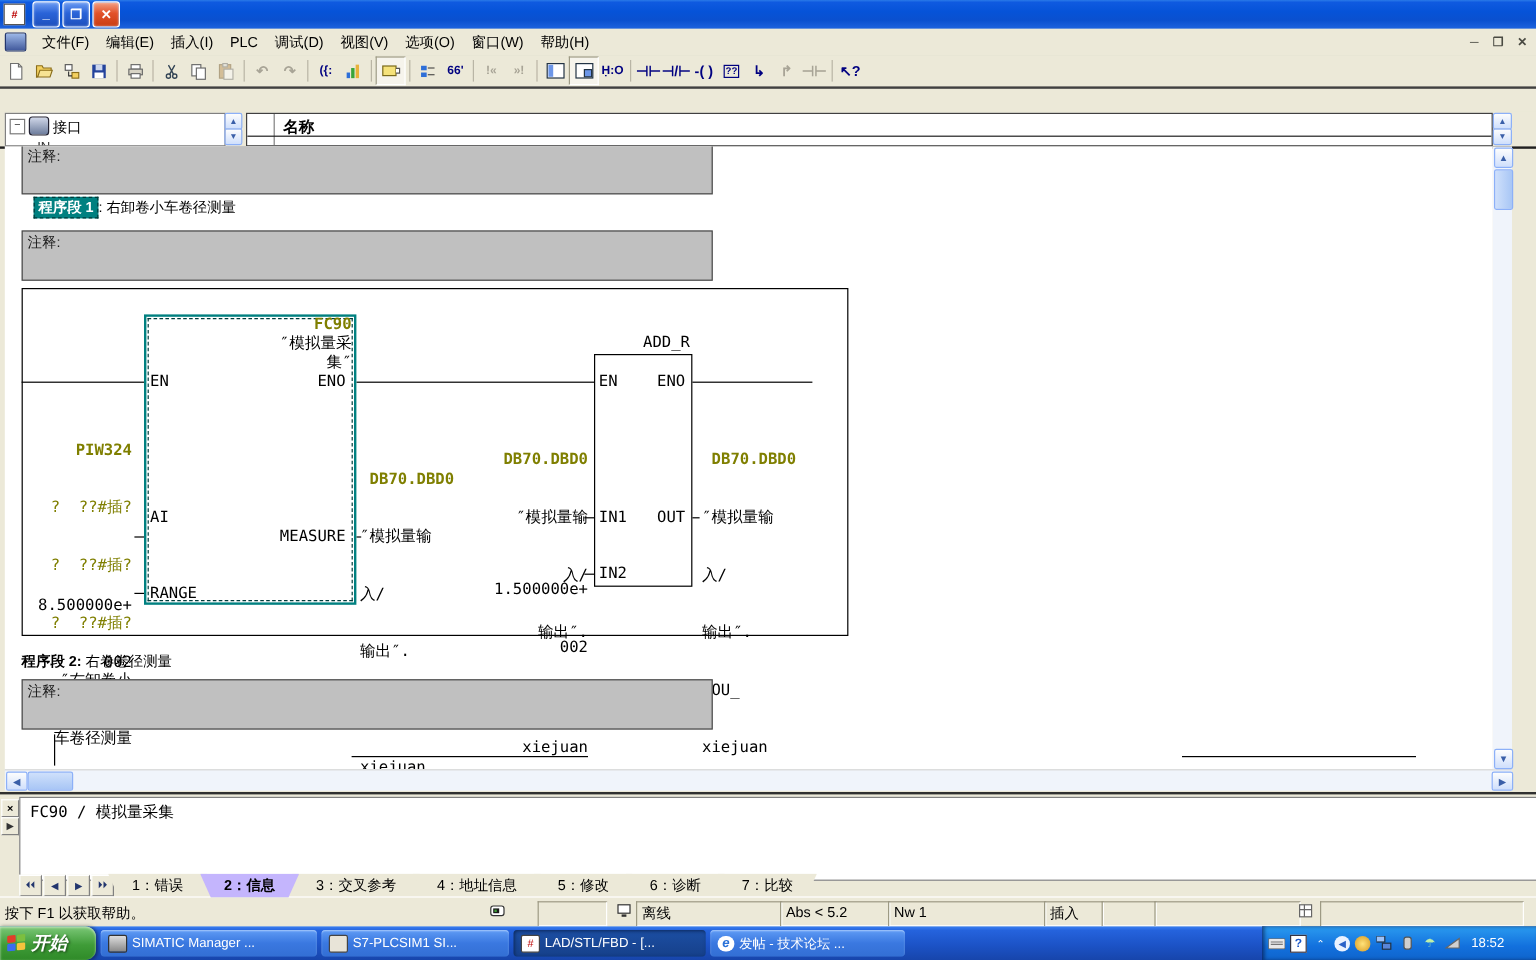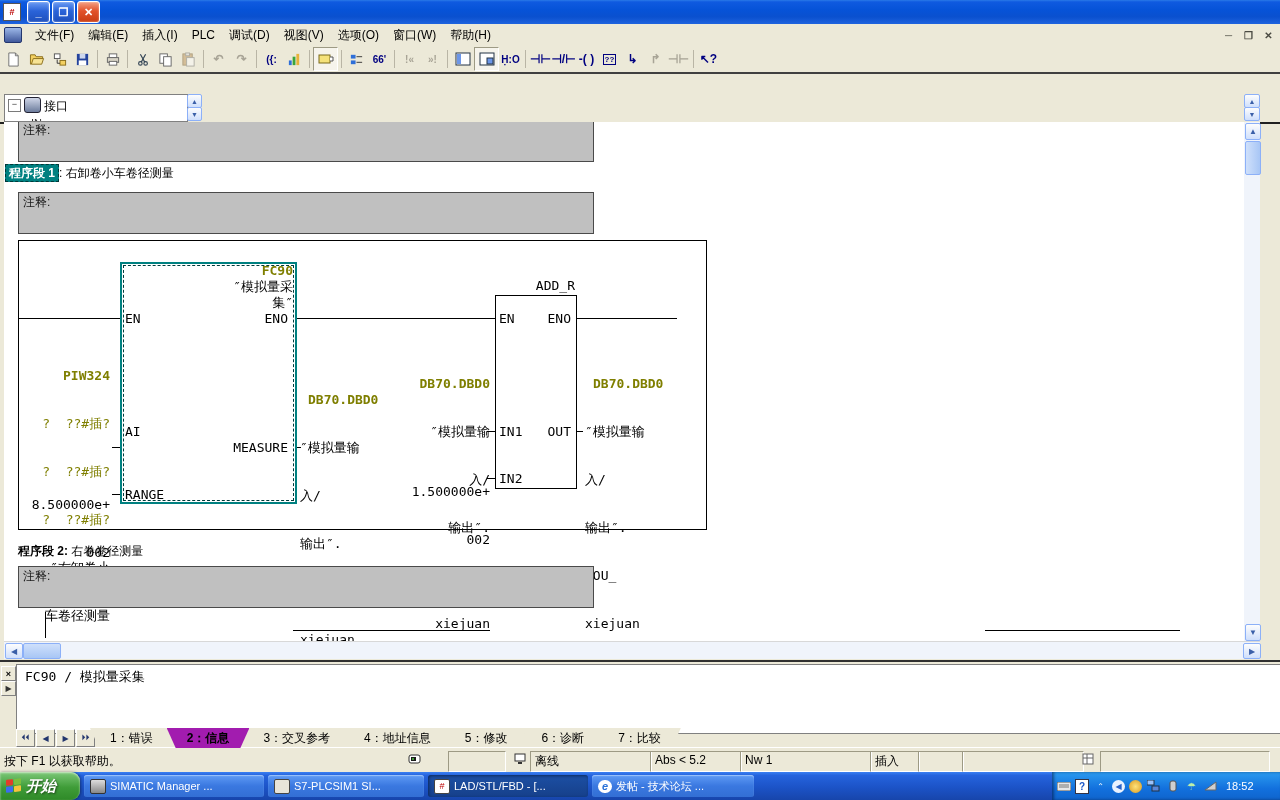--- a/index.html
+++ b/index.html
@@ -104,21 +104,21 @@
     display:flex;align-items:center;justify-content:center;color:#333;}
   .bpcontent{position:absolute;left:16px;top:2px;width:1262px;height:62px;background:#fff;
     border:1px solid #808080;font-family:"DejaVu Sans Mono","Liberation Mono",monospace;font-size:13px;padding:3px 8px;}
   .tabrow{position:absolute;left:16px;top:66px;width:1262px;height:20px;display:flex;align-items:stretch;}
   .tnav{width:17px;height:16px;margin:1px 1px 0 0;background:#ece9d8;border:1px solid;
     border-color:#fff #808080 #808080 #fff;font-size:8px;color:#23366e;
     display:flex;align-items:center;justify-content:center;}
   .tab{margin-left:-6px;padding:2px 20px 0 20px;background:#ece9d8;color:#000;font-size:12px;
     clip-path:polygon(0 0,100% 0,calc(100% - 9px) 100%,9px 100%);
     filter:drop-shadow(0 1px 0 #808080);white-space:nowrap;}
-  .tab.active{background:#a21caf;font-weight:bold;z-index:5;}
+  .tab.active{background:#c4b5fd;font-weight:bold;z-index:5;}
 
   
   .statusbar{left:0;top:747px;width:1280px;height:25px;background:#ece9d8;border-top:1px solid #fff;}
   .spane{position:absolute;top:3px;height:17px;border:1px solid;border-color:#9d9a84 #fff #fff #9d9a84;
     padding:1px 4px;font-size:12px;white-space:nowrap;overflow:hidden;}
   .shelp{position:absolute;left:4px;top:5px;font-size:12px;}
   .sicon{position:absolute;top:5px;width:13px;height:12px;}
 
   
   .taskbar{left:0;top:772px;width:1280px;height:28px;
@@ -319,33 +319,38 @@
     <div class="treepanel">
       <span class="expander">−</span>
       <span class="nodeicon"></span>
       <span class="treelabel">接口</span>
       <span class="treelabel2">IN</span>
     </div>
     <div class="minivs">
       <span class="xbtn abs" style="left:0;top:0;width:13px;height:12px;">▲</span>
       <span class="xbtn abs" style="left:0;top:13px;width:13px;height:12px;">▼</span>
     </div>
+    <div class="namepanel">
+      <span class="namecol0"></span>
+      <span class="nameheader">名称</span>
+      <span class="namehline"></span>
+    </div>
     <div class="declvs">
       <span class="xbtn abs" style="left:0;top:0;width:14px;height:12px;">▲</span>
       <span class="xbtn abs" style="left:0;top:13px;width:14px;height:12px;">▼</span>
     </div>
   </div>
 
   <div class="abs canvas">
 
     <div class="commentbox" style="top:-2px;">
       <span>注释:</span>
     </div>
 
-    <div class="abs" style="left:1px;top:42px;">
+    <div class="abs" style="left:24px;top:42px;">
       <span class="netbadge">程序段 1</span><span class="nettitle">: 右卸卷小车卷径测量</span>
     </div>
 
     <div class="commentbox" style="top:70px;">
       <span>注释:</span>
     </div>
 
     <div class="netbox" style="left:14px;top:118px;width:687px;height:288px;"></div>
 
     <div class="wire" style="left:14px;top:196px;width:102px;height:1px;"></div>

